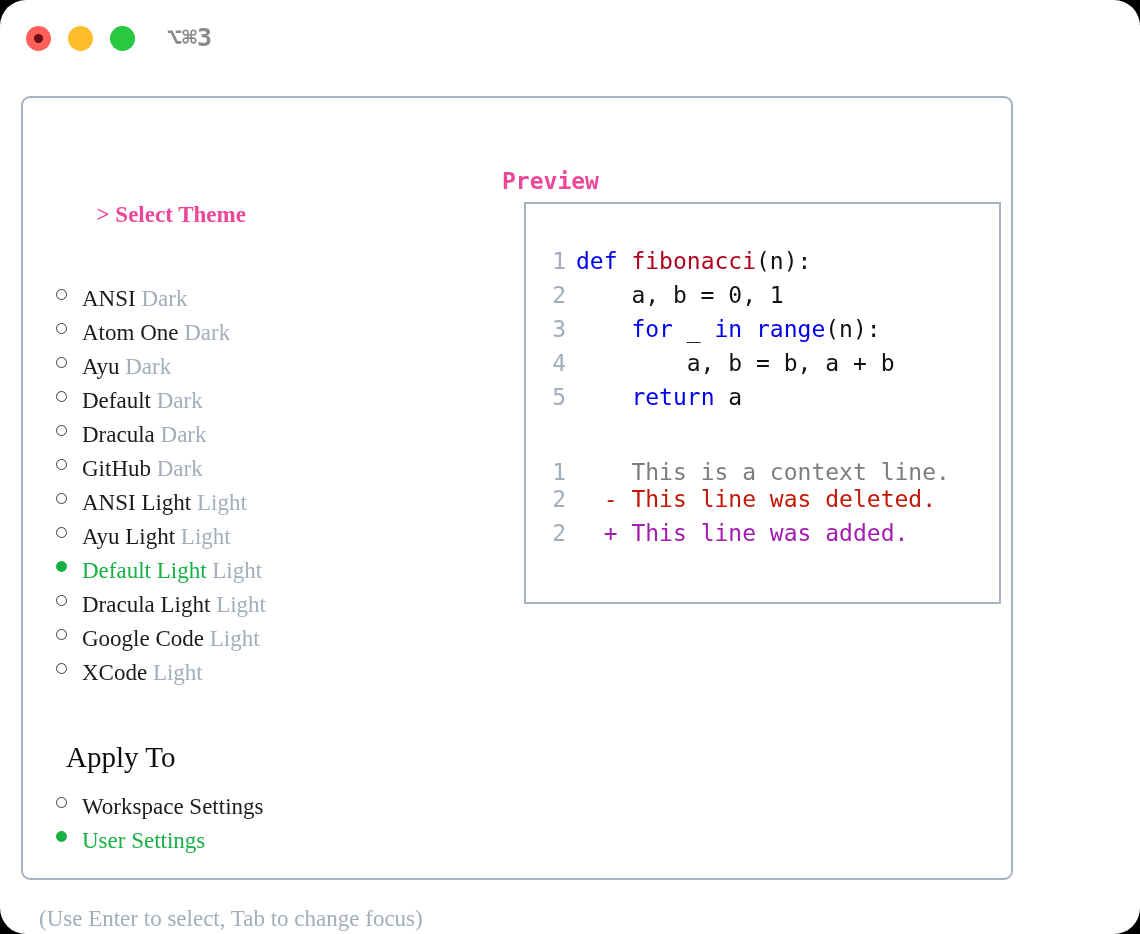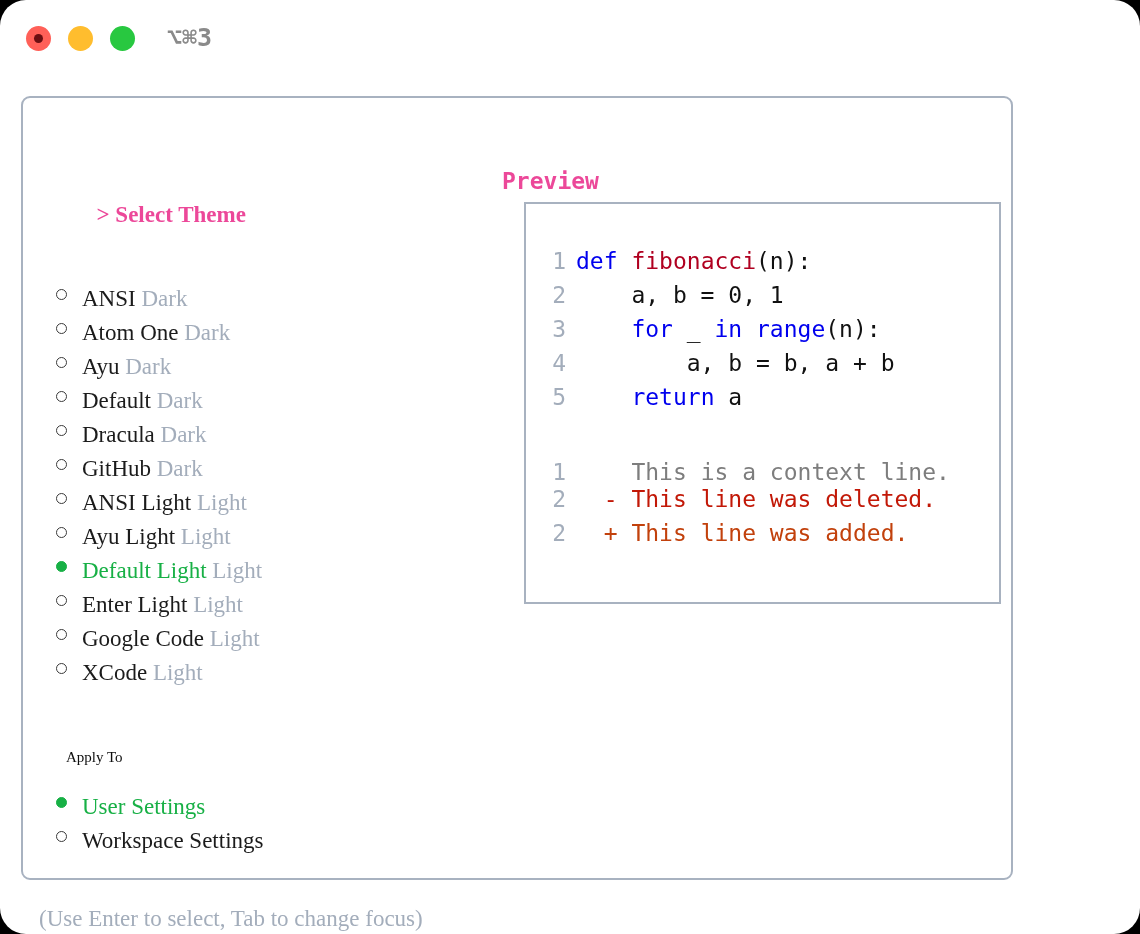--- a/index.html
+++ b/index.html
@@ -155,21 +155,21 @@
   }
   .row-label { color: #1b1b1b; }
   .row-suffix { color: #a3adbb; }
   .row.selected .row-label { color: #17b045; }
   .row.selected .row-suffix { color: #a3adbb; }
 
   .subheader-row {
     display: flex;
     align-items: center;
     height: 34px;
-    font-size: 15px;
+    font-size: 29px;
     line-height: 34px;
     white-space: pre;
   }
   .subheader-row .marker { width: 27px; flex: 0 0 27px; }
   .subheader-label { color: #0d0d0d; }
 
   .spacer { height: 34px; }
 
   .hint {
     margin-top: 44px;
@@ -207,21 +207,21 @@
     padding-right: 10px;
     box-sizing: border-box;
   }
   .code-text { white-space: pre; }
 
   .tok-kw  { color: #0000ee; }
   .tok-fn  { color: #b00020; }
   .tok-pl  { color: #111111; }
   .tok-ctx { color: #7d7d7d; margin-top: 7px; }
   .tok-del { color: #c21807; }
-  .tok-add { color: #c2410c; }
+  .tok-add { color: #a21caf; }
 
   .blankline { height: 34px; }
 </style>
 </head>
 <body>
 
 <div id="app">
 
   <div class="titlebar">
     <div class="lights">
@@ -244,35 +244,35 @@
         <ul class="list" id="theme-list">
             <li class="row"><span class="marker"><span class="dot-empty"></span></span><span class="row-label">ANSI</span><span> </span><span class="row-suffix">Dark</span></li>
             <li class="row"><span class="marker"><span class="dot-empty"></span></span><span class="row-label">Atom One</span><span> </span><span class="row-suffix">Dark</span></li>
             <li class="row"><span class="marker"><span class="dot-empty"></span></span><span class="row-label">Ayu</span><span> </span><span class="row-suffix">Dark</span></li>
             <li class="row"><span class="marker"><span class="dot-empty"></span></span><span class="row-label">Default</span><span> </span><span class="row-suffix">Dark</span></li>
             <li class="row"><span class="marker"><span class="dot-empty"></span></span><span class="row-label">Dracula</span><span> </span><span class="row-suffix">Dark</span></li>
             <li class="row"><span class="marker"><span class="dot-empty"></span></span><span class="row-label">GitHub</span><span> </span><span class="row-suffix">Dark</span></li>
             <li class="row"><span class="marker"><span class="dot-empty"></span></span><span class="row-label">ANSI Light</span><span> </span><span class="row-suffix">Light</span></li>
             <li class="row"><span class="marker"><span class="dot-empty"></span></span><span class="row-label">Ayu Light</span><span> </span><span class="row-suffix">Light</span></li>
             <li class="row selected"><span class="marker"><span class="dot-full"></span></span><span class="row-label">Default Light</span><span> </span><span class="row-suffix">Light</span></li>
-            <li class="row"><span class="marker"><span class="dot-empty"></span></span><span class="row-label">Enter Light</span><span> </span><span class="row-suffix">Light</span></li>
+            <li class="row"><span class="marker"><span class="dot-empty"></span></span><span class="row-label">Dracula Light</span><span> </span><span class="row-suffix">Light</span></li>
             <li class="row"><span class="marker"><span class="dot-empty"></span></span><span class="row-label">Google Code</span><span> </span><span class="row-suffix">Light</span></li>
             <li class="row"><span class="marker"><span class="dot-empty"></span></span><span class="row-label">XCode</span><span> </span><span class="row-suffix">Light</span></li>
           </ul>
 
         <div class="spacer"></div>
 
         <div class="subheader-row">
           <span class="marker"></span>
           <span class="subheader-label">Apply To</span>
         </div>
 
         <ul class="list" id="apply-list">
+            <li class="row"><span class="marker"><span class="dot-empty"></span></span><span class="row-label">Workspace Settings</span></li>
             <li class="row selected"><span class="marker"><span class="dot-full"></span></span><span class="row-label">User Settings</span></li>
-            <li class="row"><span class="marker"><span class="dot-empty"></span></span><span class="row-label">Workspace Settings</span></li>
           </ul>
 
         <div class="hint">(Use Enter to select, Tab to change focus)</div>
       </div>
 
       <div class="col-right">
         <div class="section-header">Preview</div>
 
         <div class="preview-box">
           <div class="code" id="code-area"><div class="code-line"><span class="lineno">1</span><span class="code-text"><span class="tok-kw">def </span><span class="tok-fn">fibonacci</span><span class="tok-pl">(n):</span></span></div><div class="code-line"><span class="lineno">2</span><span class="code-text"><span class="tok-pl">    a, b = 0, 1</span></span></div><div class="code-line"><span class="lineno">3</span><span class="code-text"><span class="tok-pl">    </span><span class="tok-kw">for</span><span class="tok-pl"> _ </span><span class="tok-kw">in range</span><span class="tok-pl">(n):</span></span></div><div class="code-line"><span class="lineno">4</span><span class="code-text"><span class="tok-pl">        a, b = b, a + b</span></span></div><div class="code-line"><span class="lineno">5</span><span class="code-text"><span class="tok-pl">    </span><span class="tok-kw">return</span><span class="tok-pl"> a</span></span></div><div class="blankline"></div><div class="code-line"><span class="lineno">1</span><span class="code-text tok-ctx"><span>    </span><span>This is a context line.</span></span></div><div class="code-line"><span class="lineno">2</span><span class="code-text tok-del"><span>  - </span><span>This line was deleted.</span></span></div><div class="code-line"><span class="lineno">2</span><span class="code-text tok-add"><span>  + </span><span>This line was added.</span></span></div></div>

